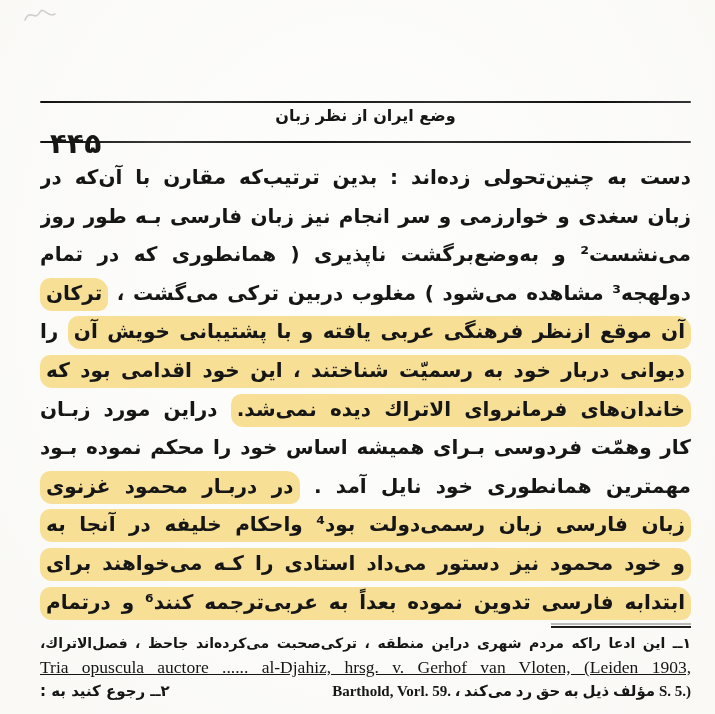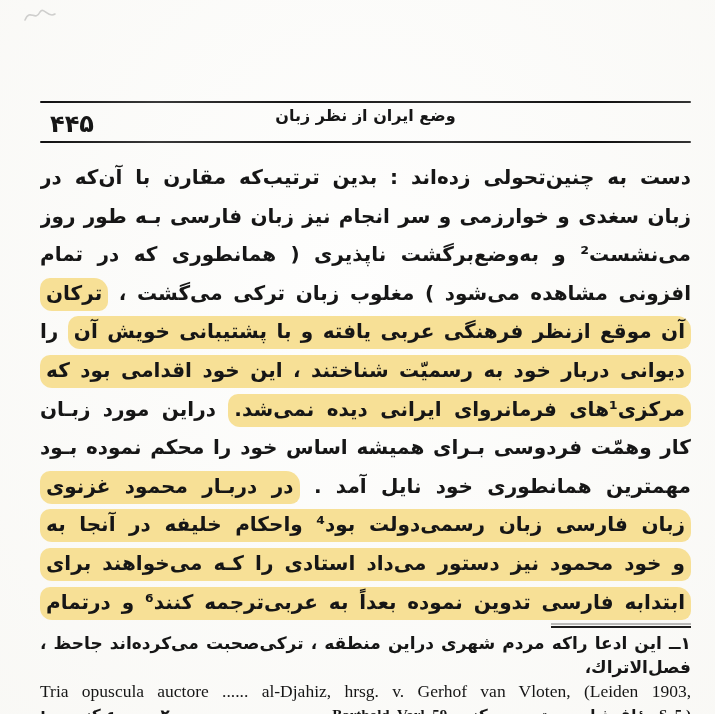--- a/index.html
+++ b/index.html
@@ -12,21 +12,21 @@
     font-family:"DejaVu Sans", sans-serif;
     color:var(--ink); overflow:hidden;
   }
   
   .pen-mark { position:absolute; top:5px; left:22px; opacity:.38; }
 
   
   .header { position:absolute; top:101px; left:40px; right:24px; }
   .rule { height:2px; background:linear-gradient(90deg,#101010 0%,#3a3a3a 18%,#151515 40%,#303030 62%,#0e0e0e 85%,#333 100%); border-radius:1px; }
   .header-row { position:relative; height:38px; }
-  .page-num { position:absolute; left:10px; top:7px; font-size:24px; font-weight:bold; direction:rtl; }
+  .page-num { position:absolute; left:10px; top:24px; font-size:28px; font-weight:bold; direction:rtl; }
   .title { text-align:center; padding-top:3px; font-size:16px; font-weight:bold; direction:rtl; }
 
   
   .bodytext { position:absolute; top:158px; left:40px; right:24px; direction:rtl; }
   .bline {
     height:38.6px; line-height:38.6px; overflow:hidden;
     font-size:20px; font-weight:bold;
     text-align:justify; text-align-last:justify;
     word-spacing:1px;
   }
@@ -34,26 +34,26 @@
     background:var(--hl);
     border-radius:10px 14px 9px 12px;
     padding:3px 6px 6px;
     -webkit-box-decoration-break:clone; box-decoration-break:clone;
   }
 
   
   .footnotes { position:absolute; top:626px; left:40px; right:24px; }
   .fn-sep { width:140px; height:2px; background:#1d1d1d; margin-left:auto; margin-bottom:3px; box-shadow:0 -3px 0 rgba(70,70,70,.35); }
   .fn-fa {
-    direction:rtl; font-size:17px; font-weight:bold; line-height:24px;
+    direction:rtl; font-size:14px; font-weight:bold; line-height:24px;
     text-align:justify; text-align-last:justify;
   }
   .fn-latin {
     direction:ltr; font-family:"Liberation Serif", serif; font-size:17.5px; line-height:24px;
-    text-align:justify; text-align-last:justify; font-weight:normal;
+    text-align:justify; text-align-last:justify; font-weight:normal;text-decoration:underline;
   }
   .fn-row { display:flex; justify-content:space-between; align-items:baseline; line-height:24px; }
   .fn-row .fn-left  { direction:rtl; font-size:15px; font-weight:bold; }
   .fn-row .fn-right { direction:rtl; font-size:15px; font-weight:bold; font-family:"Liberation Serif","DejaVu Sans",serif; }
 </style>
 </head>
 <body>
 
 <div class="page">
 
@@ -67,24 +67,24 @@
       <span class="page-num">۴۴۵</span>
       <div class="title">وضع ایران از نظر زبان</div>
     </div>
     <div class="rule"></div>
   </div>
 
   <div class="bodytext">
     <div class="bline"><span>دست به چنین‌تحولی زده‌اند : بدین ترتیب‌که مقارن با آن‌که در آسیای مرکزی¹</span><span></span></div>
     <div class="bline"><span>زبان سغدی و خوارزمی و سر انجام نیز زبان فارسی بـه طور روز افزونی عقب</span><span></span></div>
     <div class="bline"><span>می‌نشست² و به‌وضع‌برگشت ناپذیری ( همانطوری که در تمام موارد برخورداین</span><span></span></div>
-    <div class="bline"><span>افزونی مشاهده می‌شود ) مغلوب زبان ترکی می‌گشت ، </span><span class="hl">ترکان زبان فارسی را در</span><span></span></div>
+    <div class="bline"><span>دولهجه³ مشاهده می‌شود ) مغلوب دربین ترکی می‌گشت ، </span><span class="hl">ترکان زبان فارسی را در</span><span></span></div>
     <div class="bline"><span></span><span class="hl">آن موقع ازنظر فرهنگی عربی یافته و با پشتیبانی خویش آن</span><span> را به عنوان زبان</span></div>
     <div class="bline"><span></span><span class="hl">دیوانی دربار خود به رسمیّت شناختند ، این خود اقدامی بود که نظیر آن دربین</span><span></span></div>
-    <div class="bline"><span></span><span class="hl">مرکزی¹‌های فرمانروای ایرانی دیده نمی‌شد.</span><span> دراین مورد زبـان فارسی که براثر</span></div>
+    <div class="bline"><span></span><span class="hl">خاندان‌های فرمانروای الاتراك دیده نمی‌شد.</span><span> دراین مورد زبـان فارسی که براثر</span></div>
     <div class="bline"><span>کار وهمّت فردوسی بـرای همیشه اساس خود را محکم نموده بـود بـه یکی از</span><span></span></div>
     <div class="bline"><span>مهمترین همانطوری خود نایل آمد . </span><span class="hl">در دربـار محمود غزنوی وپسرش مسعود</span><span></span></div>
     <div class="bline"><span></span><span class="hl">زبان فارسی زبان رسمی‌دولت بود⁴ واحکام خلیفه در آنجا به فارسی‌ترجمه می‌شد⁵</span><span></span></div>
     <div class="bline"><span></span><span class="hl">و خود محمود نیز دستور می‌داد استادی را کـه می‌خواهند برای بغداد بفرستند</span><span></span></div>
     <div class="bline"><span></span><span class="hl">ابتدابه فارسی تدوین نموده بعداً به عربی‌ترجمه کنند⁶ و درتمام لحظات مترجمان</span><span></span></div>
   </div>
 
   <div class="footnotes">
     <div class="fn-sep"></div>
     <div class="fn-fa">۱ــ این ادعا راکه مردم شهری دراین منطقه ، ترکی‌صحبت می‌کرده‌اند جاحظ ، فصل‌الاتراك،</div>

